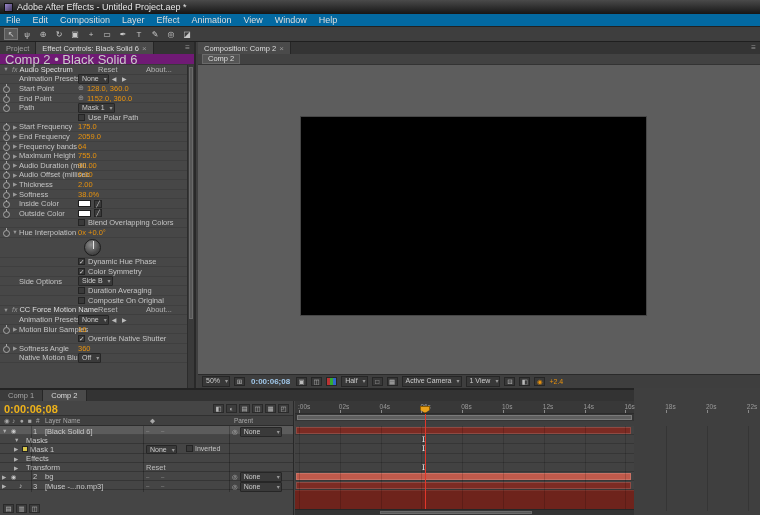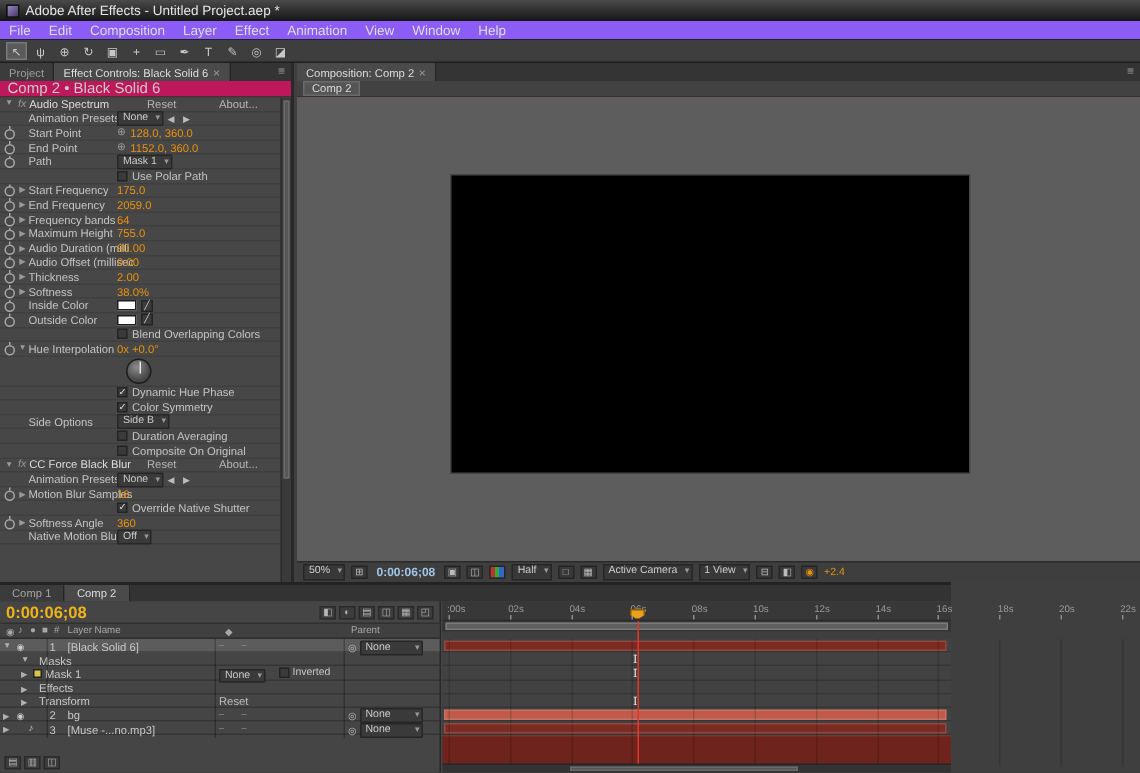--- a/index.html
+++ b/index.html
@@ -9,42 +9,42 @@
   *{box-sizing:border-box;margin:0;padding:0}
   html,body{width:760px;height:515px;overflow:hidden;background:#3f3f3f;
     font-family:"Liberation Sans",sans-serif;color:#ccc}
   #app{position:relative;width:760px;height:515px}
 
   
   .titlebar{position:absolute;left:0;top:0;width:760px;height:14px;
     background:linear-gradient(#4a4a4a,#161616);display:flex;align-items:center;gap:4px;
     padding:0 4px;font-size:9px;color:#e6e6e6}
   .app-icon{width:9px;height:9px;background:linear-gradient(135deg,#9a86c8,#433a61);border:1px solid #111;flex:none}
-  .menubar{position:absolute;left:0;top:14px;width:760px;height:13px;background:#8b5cf6;
+  .menubar{position:absolute;left:0;top:14px;width:760px;height:13px;background:#0369a1;
     border-bottom:1px solid #222;display:flex;align-items:center;font-size:9px;color:#ddd}
   .menu-item{padding:0 6px;cursor:default}
   .toolbar{position:absolute;left:0;top:27px;width:760px;height:15px;background:#3e3e3e;
     border-bottom:1px solid #1f1f1f;display:flex;align-items:center;gap:2px;padding:0 4px}
   .tool{width:14px;height:12px;font-size:8px;color:#c8c8c8;display:flex;align-items:center;
     justify-content:center;border:1px solid transparent}
   .tool.active{background:#5a5a5a;border-color:#787878}
 
   
   .panel-tabs{height:12px;background:#343434;display:flex;align-items:stretch;font-size:7.5px}
   .tab{display:flex;align-items:center;gap:3px;padding:0 6px;background:#3c3c3c;color:#9f9f9f;
     border-right:1px solid #262626;white-space:nowrap}
   .tab.active{background:#4a4a4a;color:#ddd}
   .tab-x{color:#999;font-size:8px}
   .panel-menu{margin-left:auto;padding:0 4px;color:#999;font-size:8px;line-height:12px}
 
   
   .left-panel{position:absolute;left:0;top:42px;width:196px;height:346px;background:#474747;
     border-right:2px solid #292929}
-  .breadcrumb{height:11px;line-height:11px;padding:0 5px;font-size:10px;color:#c9c9c9;
-    background:#be185d;border-bottom:1px solid #383838;white-space:nowrap}
+  .breadcrumb{height:11px;line-height:11px;padding:0 5px;font-size:13px;color:#c9c9c9;
+    background:#701a75;border-bottom:1px solid #383838;white-space:nowrap}
   .props{position:absolute;left:0;top:23px;right:7px;bottom:0;overflow:hidden}
   .vscroll{position:absolute;right:0;top:23px;bottom:0;width:7px;background:#3a3a3a;border-left:1px solid #2c2c2c}
   .vthumb{position:absolute;left:1px;right:1px;top:2px;height:78%;background:#575757;border:1px solid #6a6a6a}
 
   .fx-header{position:relative;display:flex;align-items:center;height:9.6px;font-size:7.5px;
     color:#b5b5b5;padding-left:2px;border-bottom:1px solid rgba(0,0,0,.12)}
   .fxi{font-style:italic;color:#999;margin:0 2px;font-size:7px}
   .fxname{color:#ddd;white-space:nowrap}
   .reset{position:absolute;left:98px}
   .about{position:absolute;left:146px}
@@ -388,21 +388,21 @@
           <span class="tw"></span>
           <span class="exp"></span>
           <span class="pval">
             <span class="cb"></span>
             <span class="cblbl">Composite On Original</span>
           </span>
         </div>
         <div class="fx-header">
           <span class="exp">▼</span>
           <span class="fxi">fx</span>
-          <span class="fxname">CC Force Black Blur</span>
+          <span class="fxname">CC Force Motion Name</span>
           <span class="reset">Reset</span>
           <span class="about">About...</span>
         </div>
         <div class="prow">
           <span class="tw"></span>
           <span class="exp"></span>
           <span class="plbl">Animation Presets:</span>
           <span class="pval">
             <span class="dd">None</span>
             <span class="parrows">◀ ▶</span>

